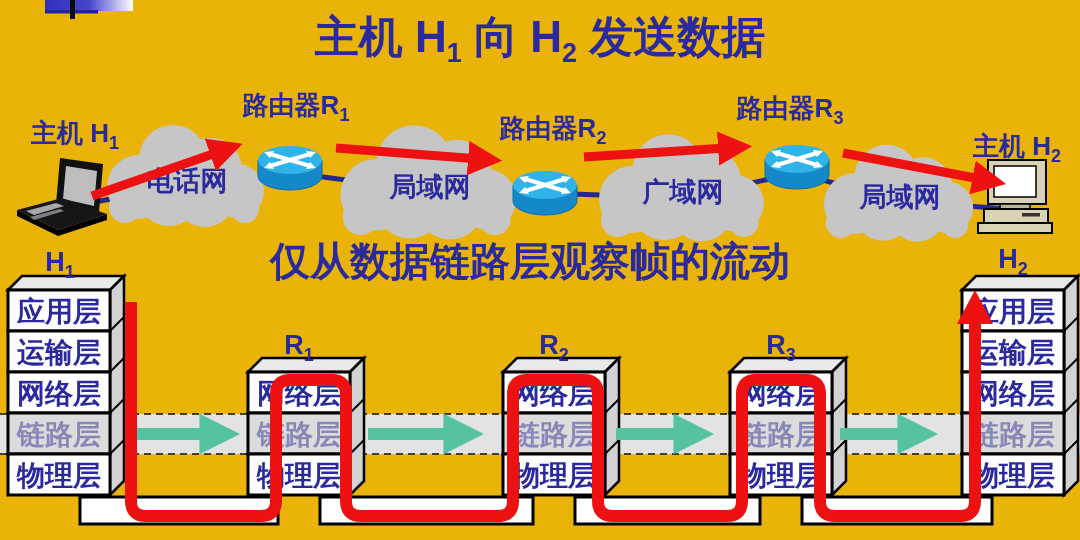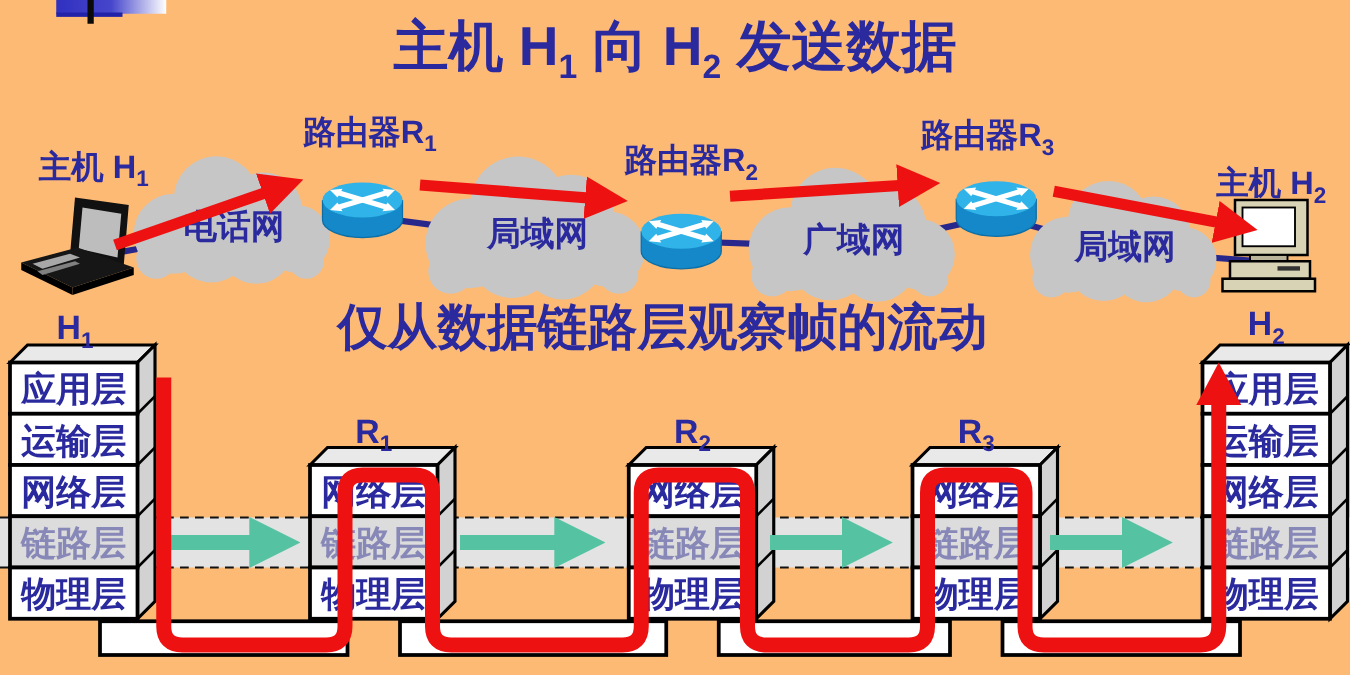--- a/index.html
+++ b/index.html
@@ -1,16 +1,16 @@
 <!DOCTYPE html>
 <html><head>
 <meta charset="utf-8">
 <style>
   html,body{margin:0;padding:0;background:#fff;}
-  .stage{position:relative;width:1080px;height:540px;background:#fdba74;overflow:hidden;}
+  .stage{position:relative;width:1080px;height:540px;background:#eab308;overflow:hidden;}
   svg text{font-family:"Liberation Sans","DejaVu Sans",sans-serif;font-weight:bold;}
   .navy{fill:#2A2A9E;}
   .linktxt{fill:#8888B8;}
   .stacktxt{font-size:28px;}
   .lbl26{font-size:26px;}
   .lbl27{font-size:27px;}
   .title{font-size:44px;}
   .subtitle{font-size:40px;}
   .sub-s{font-size:18px;}
   .sub-m{font-size:27px;}

